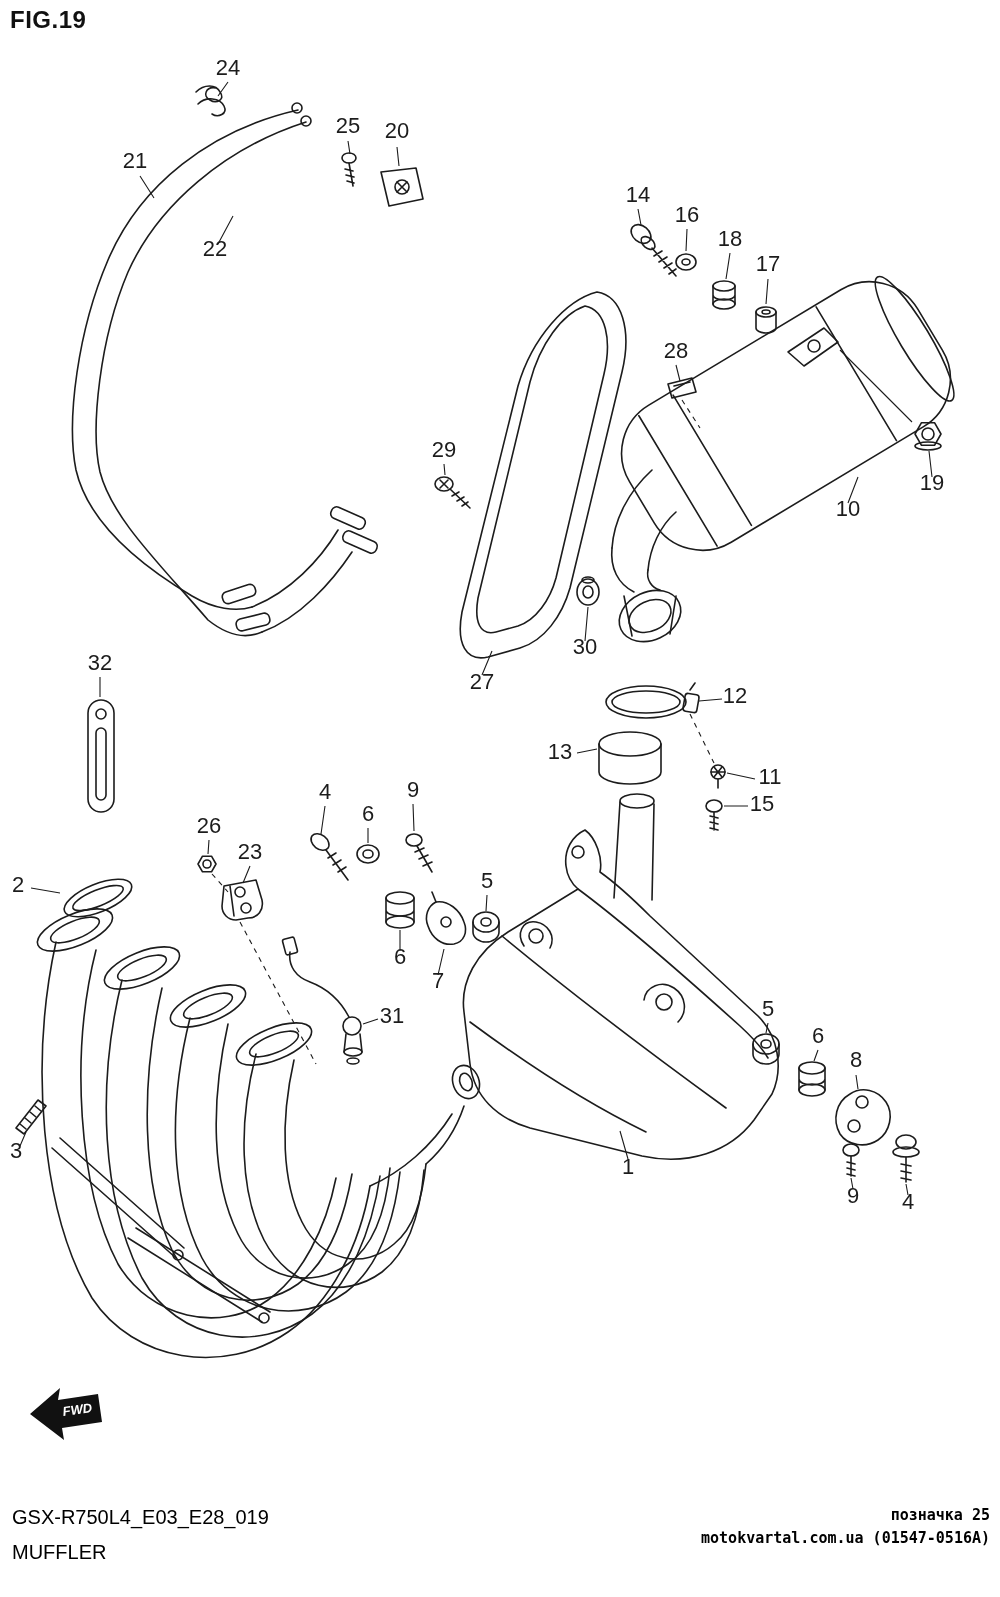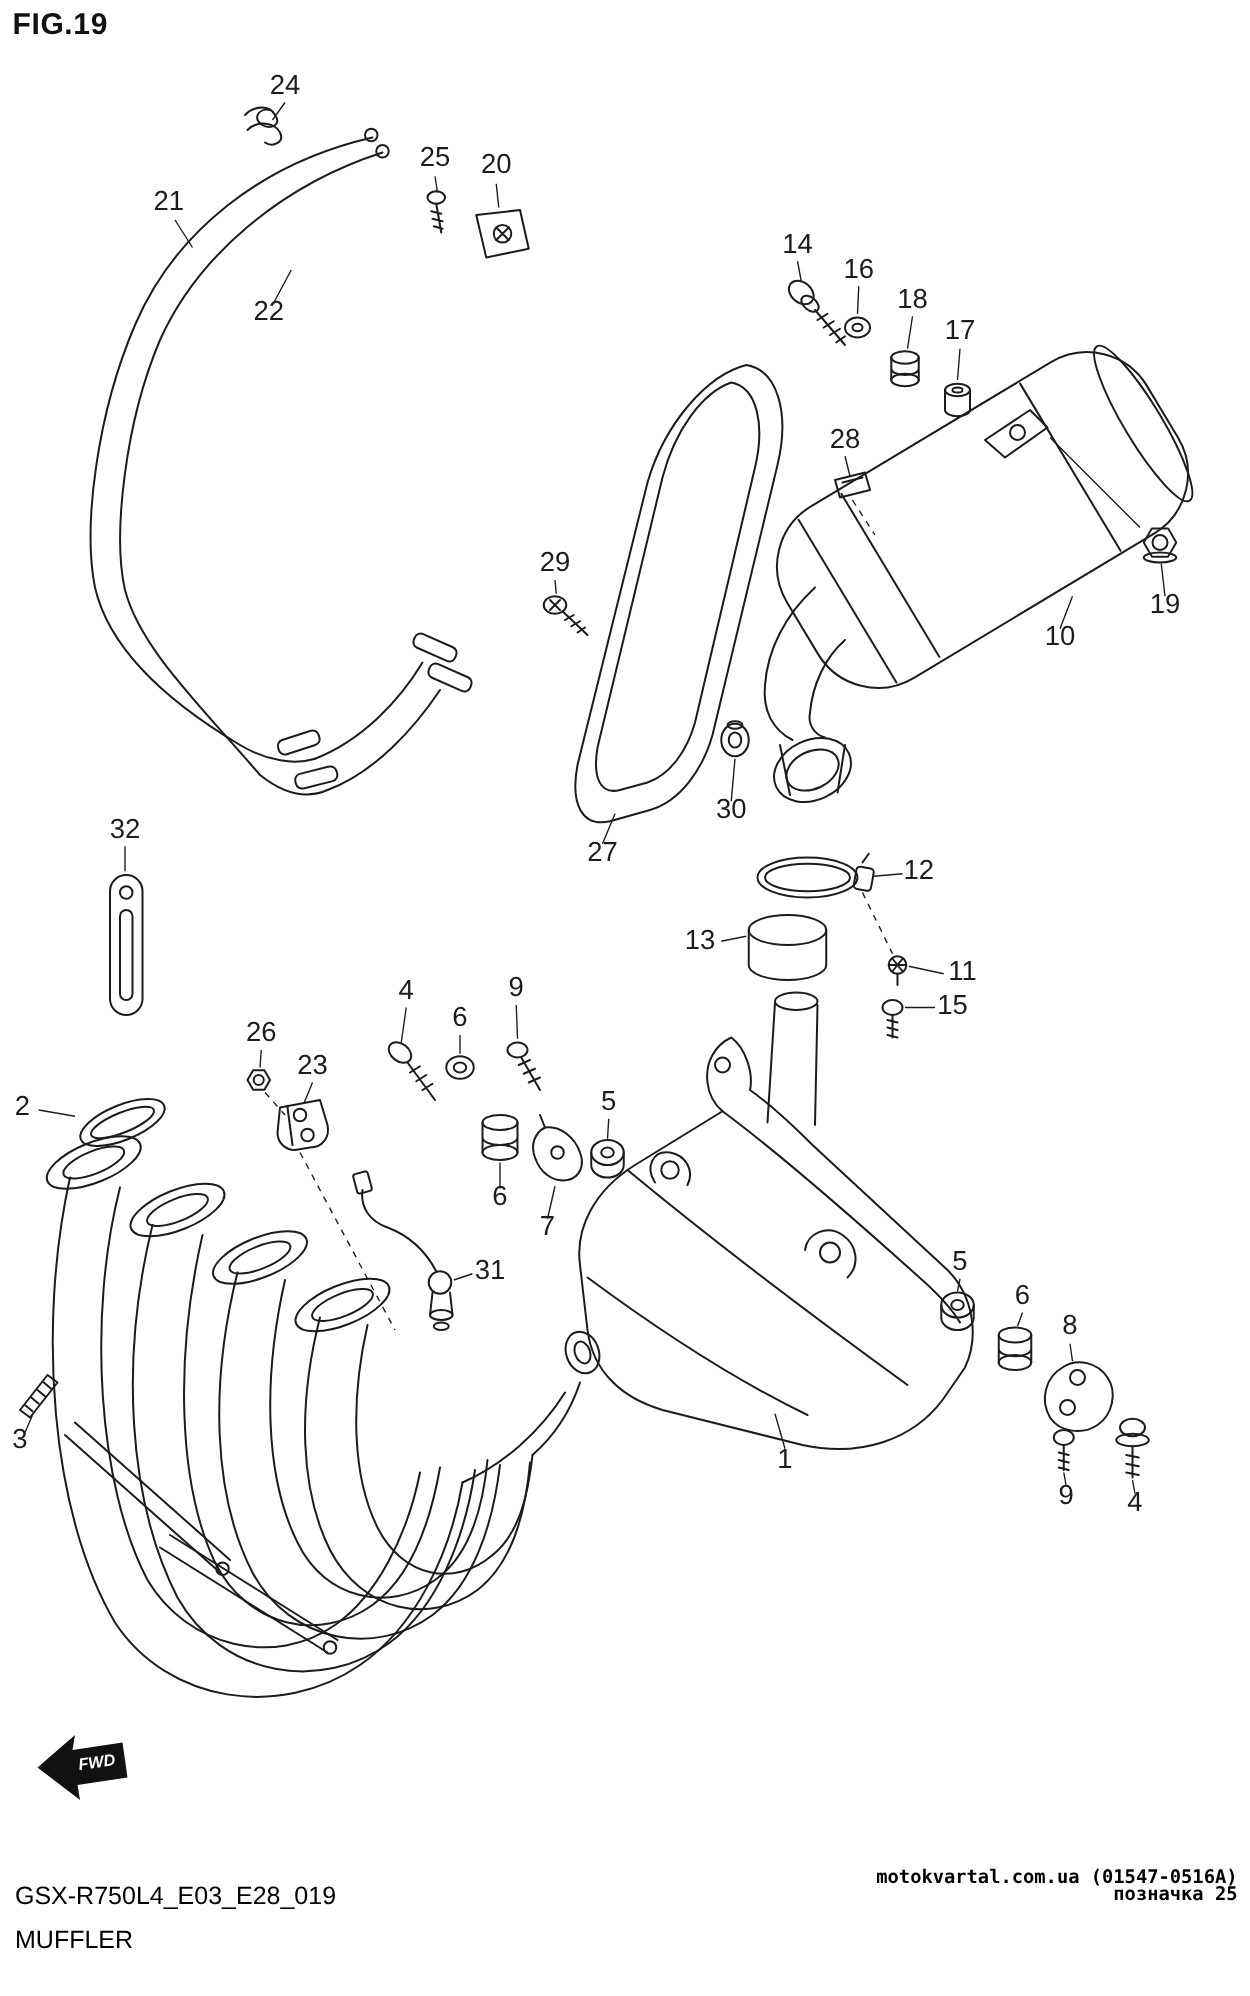--- a/index.html
+++ b/index.html
@@ -5,21 +5,21 @@
   html,body{margin:0;padding:0;background:#ffffff;}
   #page{position:relative;width:1000px;height:1597px;background:#fff;font-family:"Liberation Sans",sans-serif;overflow:hidden;}
   #fig-title{position:absolute;left:10px;top:6px;font-size:24px;font-weight:bold;color:#111;letter-spacing:0.5px;}
   #diagram-svg{position:absolute;left:0;top:0;}
   .footer-left{position:absolute;left:12px;color:#000000;font-size:20px;}
   #drawing-code{top:1506px;}
   #part-group{top:1541px;}
   .footer-right{position:absolute;right:10px;text-align:right;color:#000;
     font-family:"DejaVu Sans Mono",monospace;font-weight:bold;font-size:15px;}
   #watermark-note{top:1506px;}
-  #watermark-source{top:1492px;padding-left:22px;}
+  #watermark-source{top:1529px;padding-left:22px;}
   .callout{font-family:"Liberation Sans",sans-serif;font-size:22px;fill:#1c1c1c;}
   .ink{stroke:#1c1c1c;fill:none;stroke-width:1.6;stroke-linecap:round;stroke-linejoin:round;}
   .inkfill{stroke:#1c1c1c;fill:#ffffff;stroke-width:1.6;stroke-linejoin:round;}
   .leader{stroke:#1c1c1c;stroke-width:1.1;fill:none;}
   .dash{stroke:#1c1c1c;stroke-width:1.1;fill:none;stroke-dasharray:5 5;}
   .fwd-text{font-family:"Liberation Sans",sans-serif;font-size:13px;font-weight:bold;font-style:italic;fill:#fff;}
 </style>
 </head>
 <body>
 

